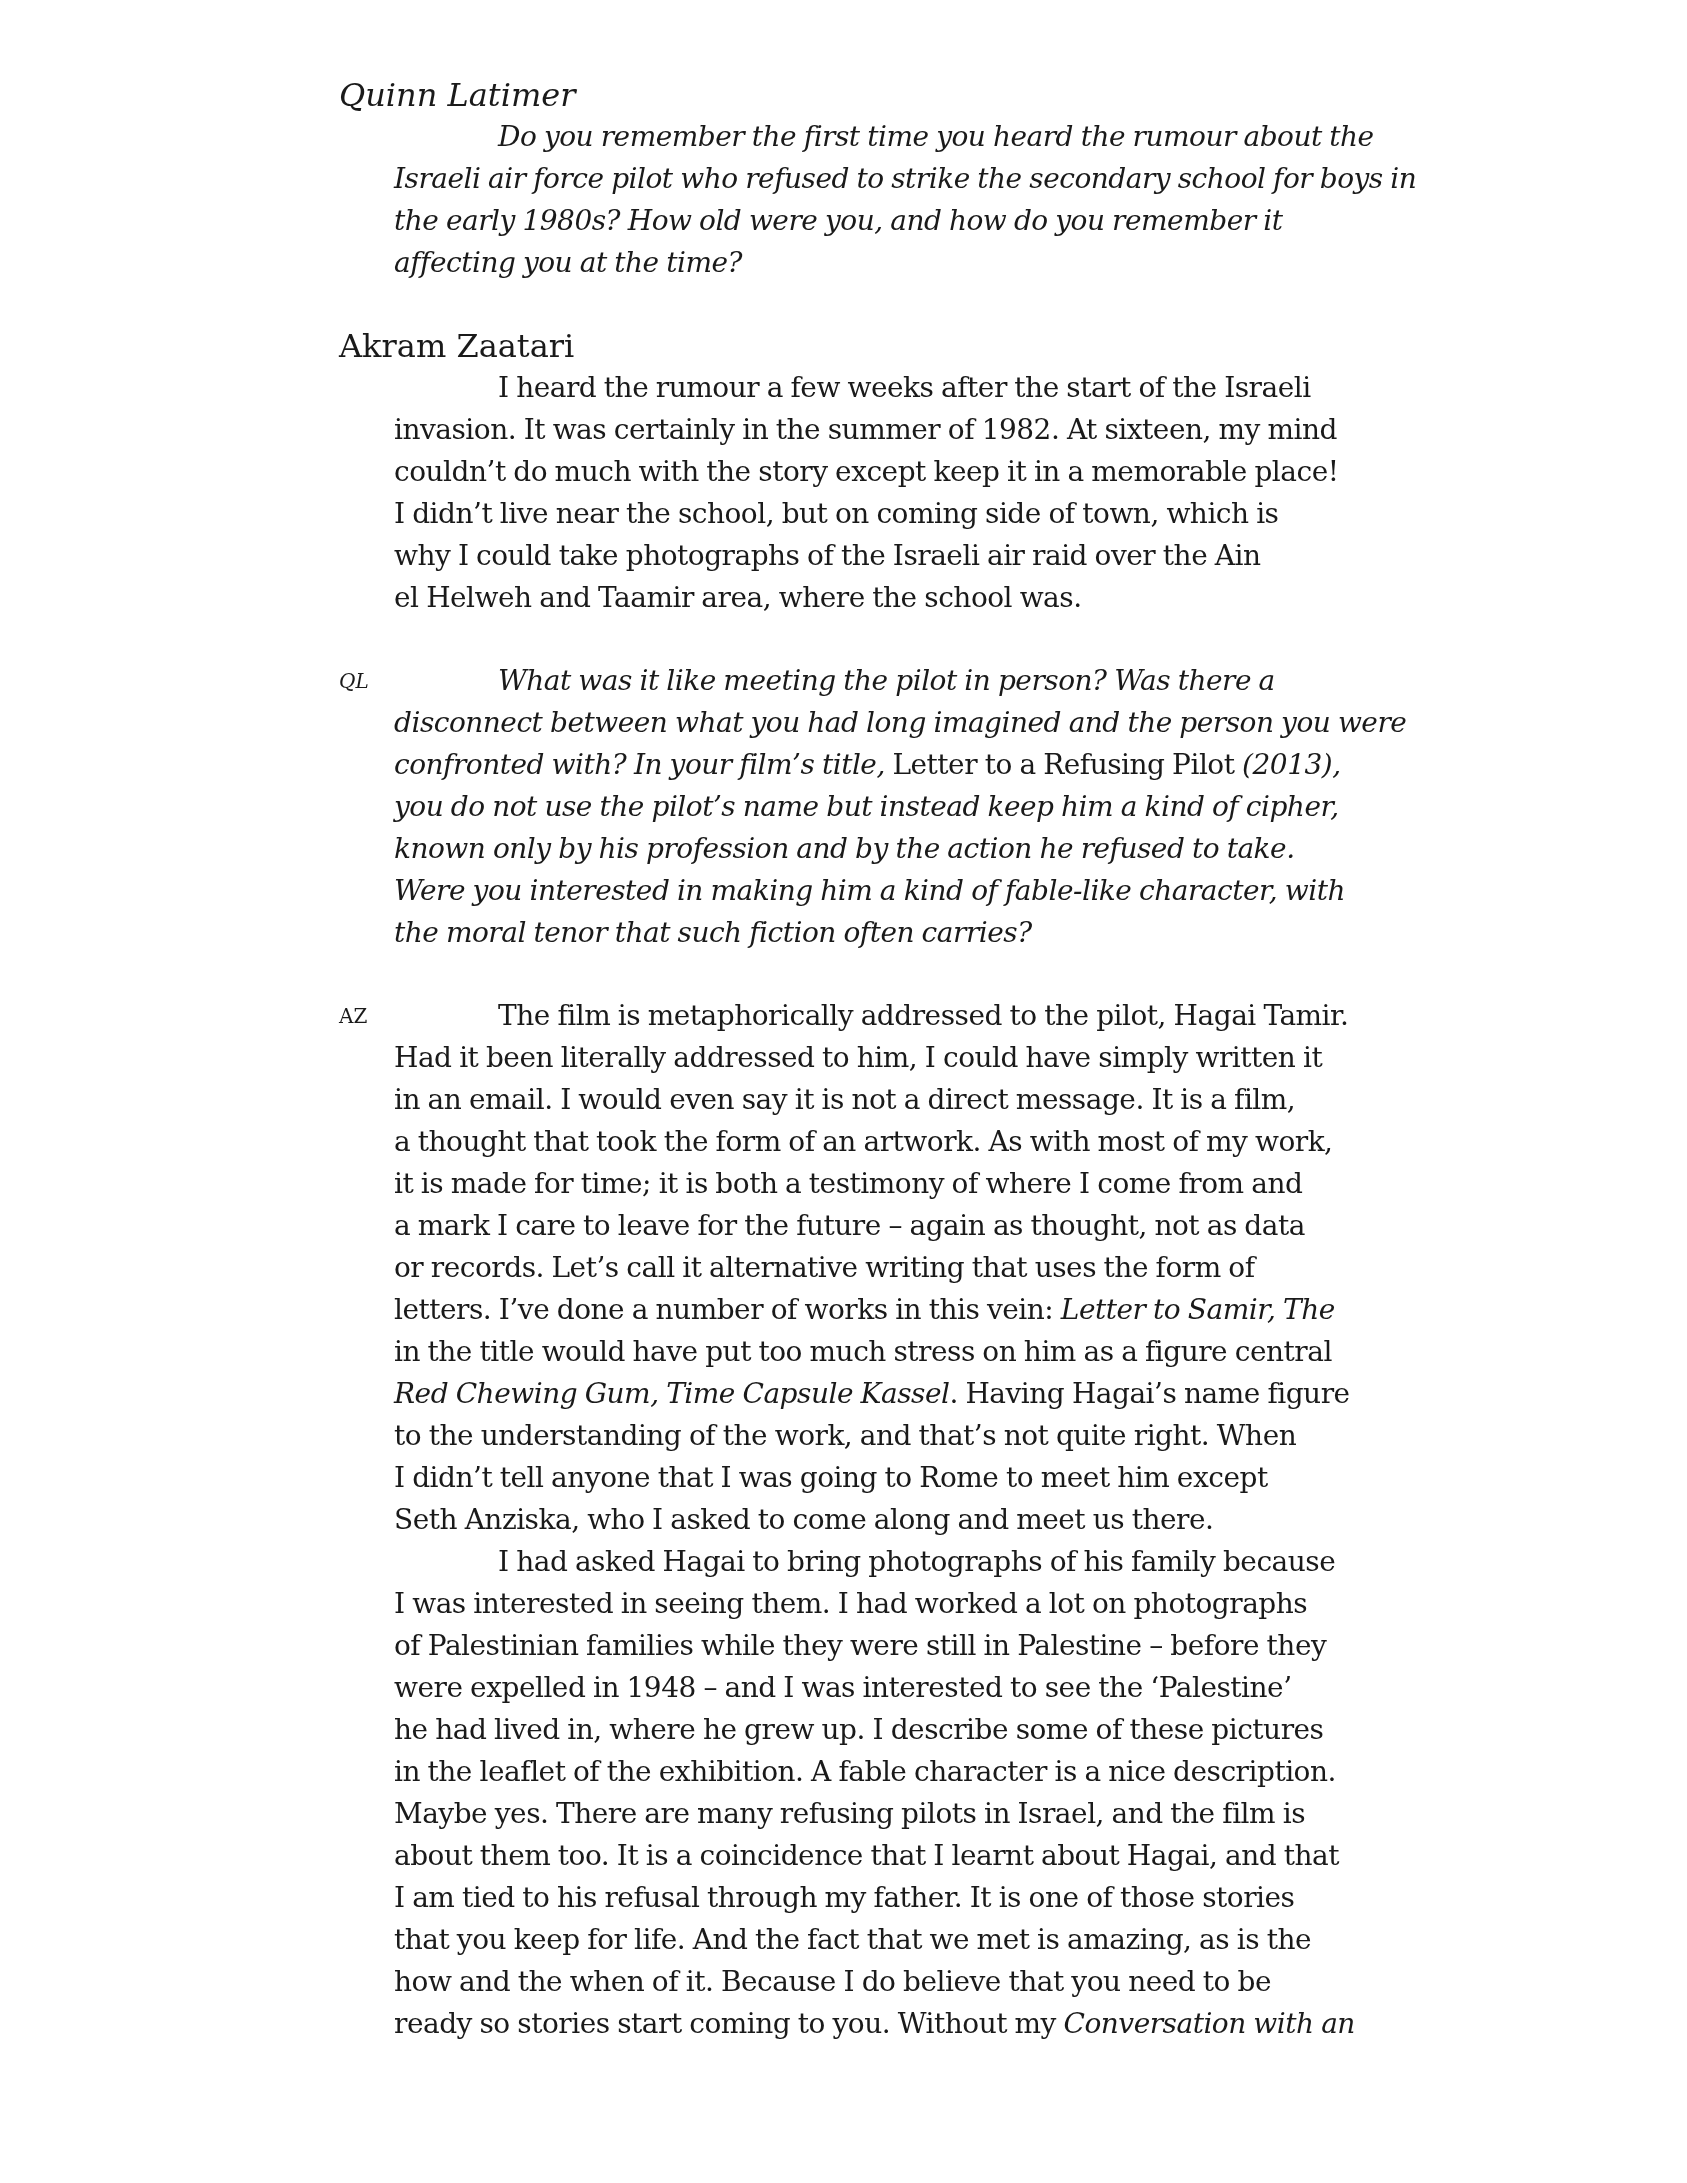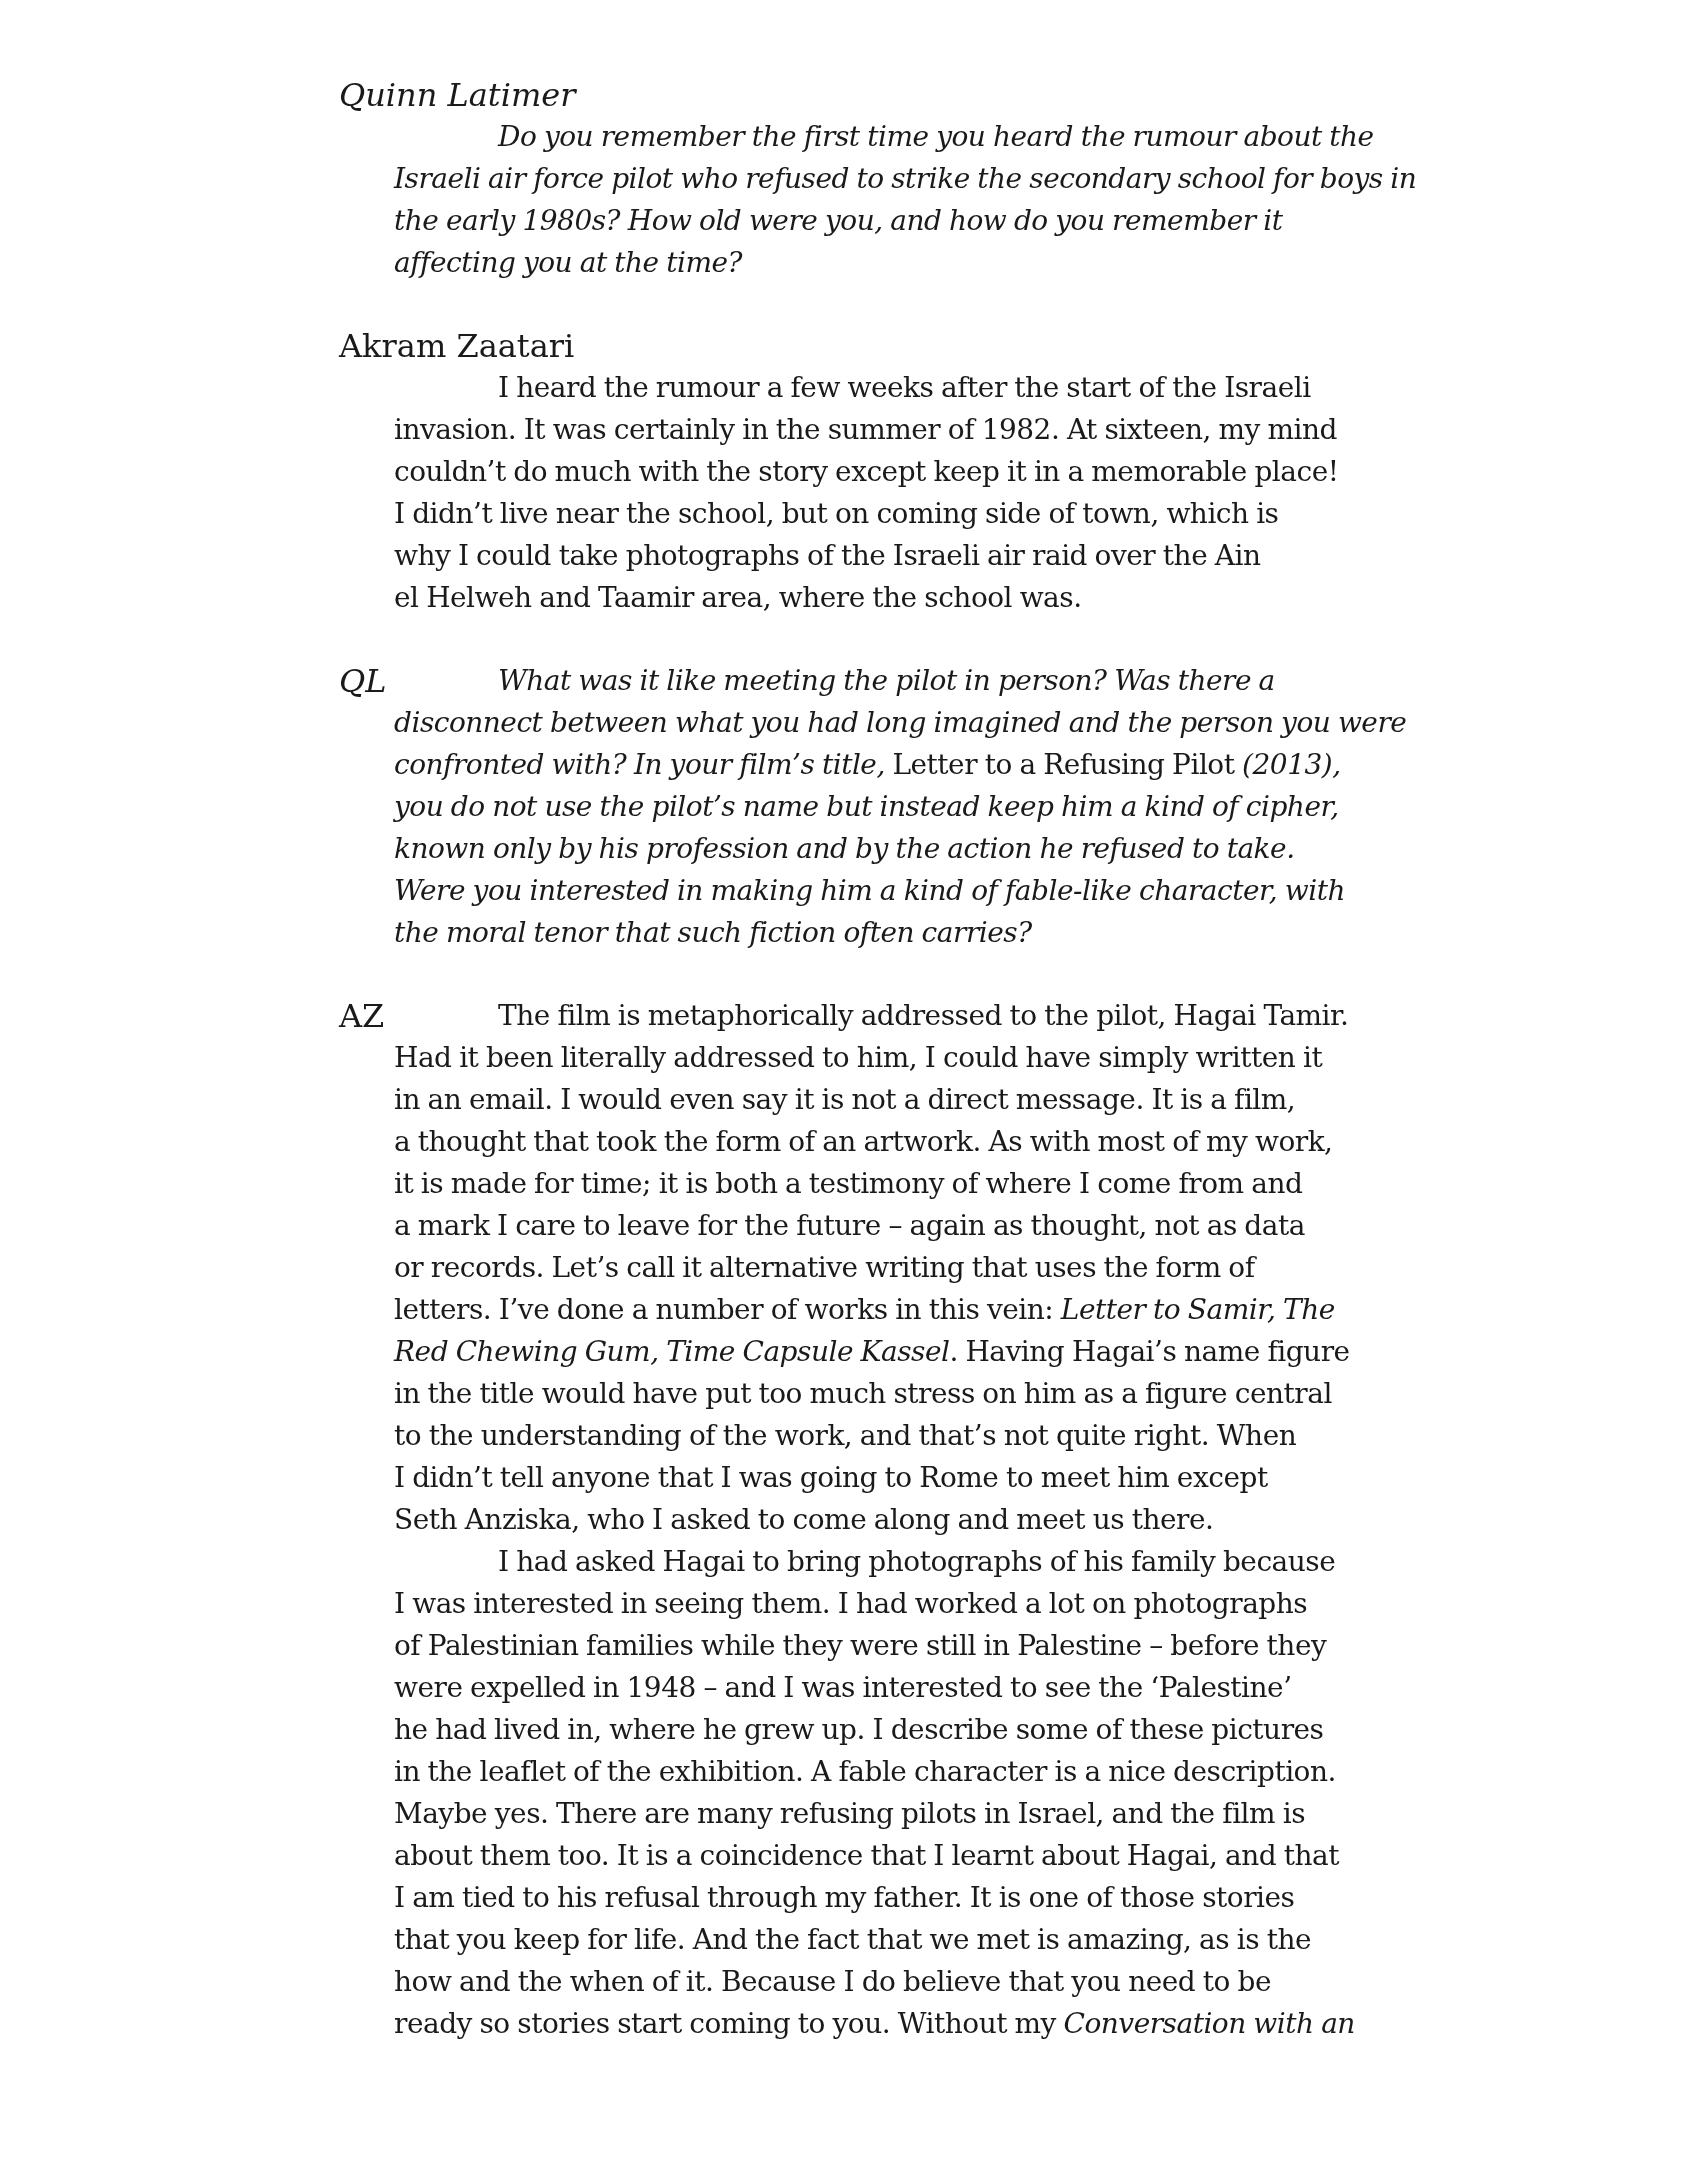--- a/index.html
+++ b/index.html
@@ -28,21 +28,21 @@
   .speaker {
     font-size: 32px;
     line-height: 42px;
     height: 42px;
     display: block;
   }
   .speaker-inline {
     position: absolute;
     left: 0;
     top: 0;
-    font-size: 32px;
+    font-size: 20px;
     line-height: 42px;
   }
   .para {
     margin: 0 0 0 55px;
     font-size: 28px;
     line-height: 42px;
     letter-spacing: -0.5px;
     word-spacing: -0.8px;
     white-space: nowrap;
   }
@@ -102,22 +102,22 @@
     <span class="speaker-inline rm">AZ</span>
     <div class="para a">
         <span class="line indent"><span class="rm">The film is metaphorically addressed to the pilot, Hagai Tamir.</span></span>
         <span class="line"><span class="rm">Had it been literally addressed to him, I could have simply written it</span></span>
         <span class="line"><span class="rm">in an email. I would even say it is not a direct message. It is a film,</span></span>
         <span class="line"><span class="rm">a thought that took the form of an artwork. As with most of my work,</span></span>
         <span class="line"><span class="rm">it is made for time; it is both a testimony of where I come from and</span></span>
         <span class="line"><span class="rm">a mark I care to leave for the future – again as thought, not as data</span></span>
         <span class="line"><span class="rm">or records. Let’s call it alternative writing that uses the form of</span></span>
         <span class="line"><span class="rm">letters. I’ve done a number of works in this vein: </span><span class="it">Letter to Samir, The</span></span>
+        <span class="line"><span class="rm">in the title would have put too much stress on him as a figure central</span></span>
         <span class="line"><span class="it">Red Chewing Gum, Time Capsule Kassel</span><span class="rm">. Having Hagai’s name figure</span></span>
-        <span class="line"><span class="rm">in the title would have put too much stress on him as a figure central</span></span>
         <span class="line"><span class="rm">to the understanding of the work, and that’s not quite right. When</span></span>
         <span class="line"><span class="rm">I didn’t tell anyone that I was going to Rome to meet him except</span></span>
         <span class="line"><span class="rm">Seth Anziska, who I asked to come along and meet us there.</span></span>
       </div>
     <div class="para a">
         <span class="line indent"><span class="rm">I had asked Hagai to bring photographs of his family because</span></span>
         <span class="line"><span class="rm">I was interested in seeing them. I had worked a lot on photographs</span></span>
         <span class="line"><span class="rm">of Palestinian families while they were still in Palestine – before they</span></span>
         <span class="line"><span class="rm">were expelled in 1948 – and I was interested to see the ‘Palestine’</span></span>
         <span class="line"><span class="rm">he had lived in, where he grew up. I describe some of these pictures</span></span>

